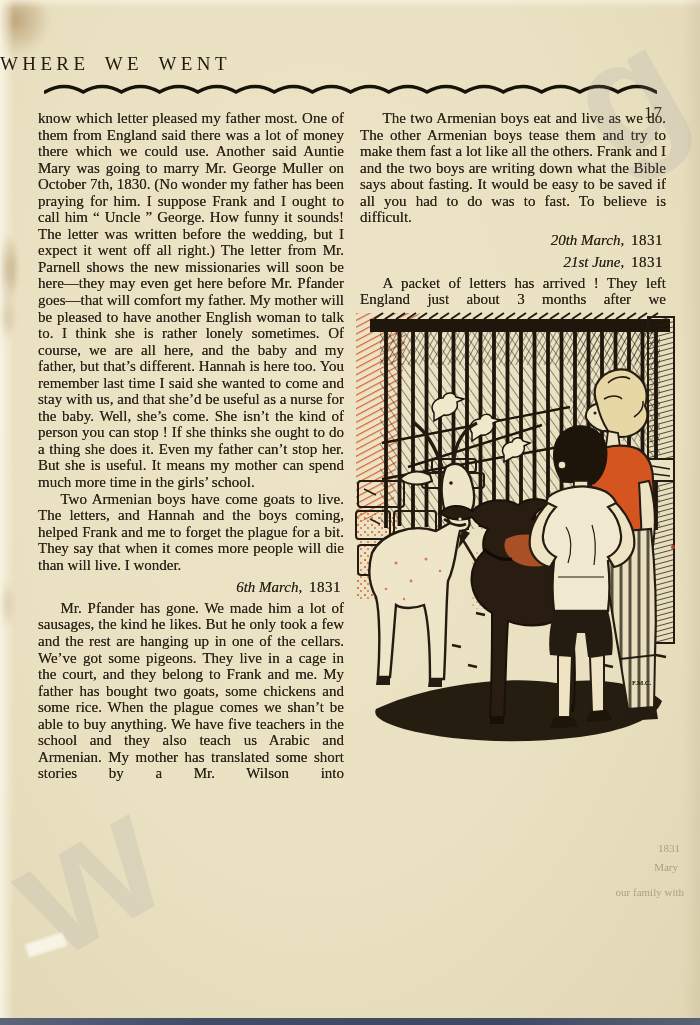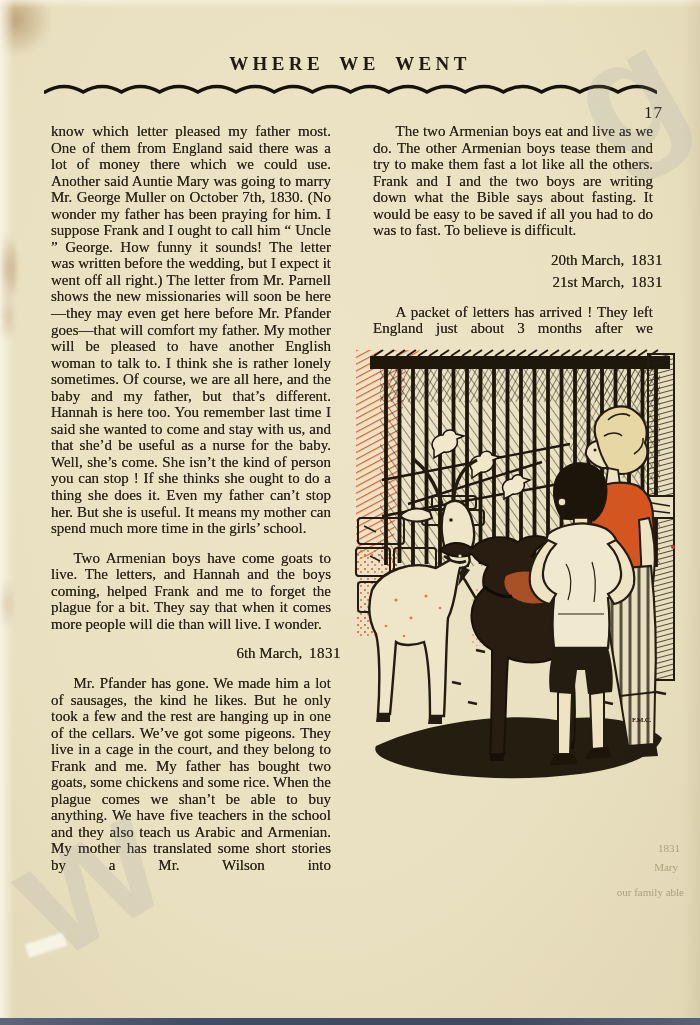--- a/index.html
+++ b/index.html
@@ -23,33 +23,33 @@
   .stain-l3{left:-6px;top:578px;width:20px;height:52px;background:radial-gradient(ellipse,rgba(142,98,44,.42),rgba(142,98,44,0) 72%);}
   .corner-patch{position:absolute;left:26px;top:938px;width:40px;height:14px;z-index:2;
     background:rgba(250,247,236,.85);transform:rotate(-18deg);filter:blur(1px);}
   
   .wm{position:absolute;z-index:5;font-family:"Liberation Sans",sans-serif;font-weight:700;
     color:rgba(148,152,162,.17);pointer-events:none;line-height:1;}
   .wm-w{left:18px;top:788px;font-size:175px;transform:rotate(-30deg);}
   .wm-g{left:578px;top:14px;font-size:160px;transform:rotate(-30deg);}
   
   .header{position:absolute;top:53px;left:0;width:100%;z-index:2;}
-  .title{display:block;text-align:center;font-weight:700;font-size:19px;color:#201a10;
+  .title{display:block;text-align:left;font-weight:400;font-size:19px;color:#201a10;
     letter-spacing:.23em;word-spacing:.35em;}
   .pageno{position:absolute;right:37px;top:2px;font-size:17px;letter-spacing:1px;color:#262014;margin-top:48px;}
   .wave{position:absolute;left:44px;top:81px;z-index:2;}
   
   .cols{position:absolute;top:110px;left:38px;width:628px;display:flex;gap:16px;z-index:2;}
   .col{width:306px;font-size:15px;line-height:16.55px;text-align:justify;position:relative;
     text-shadow:0 0 .3px rgba(42,35,23,.8);}
-  .col p{margin:13px;}
+  .col p{margin:0;}
   p.indent{text-indent:1.5em;}
   p.cont{text-align-last:justify;}
   .date-line{text-align:right;margin:6px 3px 4px 0;}
-  .date-month{}
+  .date-month{font-style:italic;}
   .date-year{margin-left:.45em;letter-spacing:.5px;}
   .illus{display:block;margin-top:5px;margin-left:-4px;overflow:visible;}
   
   .red-dot{position:absolute;left:671px;top:545px;width:4px;height:4px;border-radius:50%;
     background:#c0392b;z-index:3;}
   .ghost{position:absolute;z-index:3;color:rgba(110,95,58,.48);font-size:11px;
     font-family:"Liberation Serif",serif;text-align:right;pointer-events:none;}
   .ghost-1{right:20px;top:842px;}
   .ghost-2{right:22px;top:861px;}
   .ghost-3{right:16px;top:886px;}
@@ -83,21 +83,21 @@
           <p class="">know which letter pleased my father most. One of them from England said there was a lot of money there which we could use. Another said Auntie Mary was going to marry Mr. George Muller on October 7th, 1830. (No wonder my father has been praying for him. I suppose Frank and I ought to call him “ Uncle ” George. How funny it sounds! The letter was written before the wedding, but I expect it went off all right.) The letter from Mr. Parnell shows the new missionaries will soon be here—they may even get here before Mr. Pfander goes—that will comfort my father. My mother will be pleased to have another English woman to talk to. I think she is rather lonely sometimes. Of course, we are all here, and the baby and my father, but that’s different. Hannah is here too. You remember last time I said she wanted to come and stay with us, and that she’d be useful as a nurse for the baby. Well, she’s come. She isn’t the kind of person you can stop ! If she thinks she ought to do a thing she does it. Even my father can’t stop her. But she is useful. It means my mother can spend much more time in the girls’ school.</p>
           <p class="indent">Two Armenian boys have come goats to live. The letters, and Hannah and the boys coming, helped Frank and me to forget the plague for a bit. They say that when it comes more people will die than will live. I wonder.</p>
           <div class="date-line"><span class="date-month">6th March,</span><span class="date-year">1831</span></div>
           <p class="indent cont">Mr. Pfander has gone. We made him a lot of sausages, the kind he likes. But he only took a few and the rest are hanging up in one of the cellars. We’ve got some pigeons. They live in a cage in the court, and they belong to Frank and me. My father has bought two goats, some chickens and some rice. When the plague comes we shan’t be able to buy anything. We have five teachers in the school and they also teach us Arabic and Armenian. My mother has translated some short stories by a Mr. Wilson into</p>
         </div>
     </div>
     <div class="col">
       <div class="blocks">
           <p class="indent">The two Armenian boys eat and live as we do. The other Armenian boys tease them and try to make them fast a lot like all the others. Frank and I and the two boys are writing down what the Bible says about fasting. It would be easy to be saved if all you had to do was to fast. To believe is difficult.</p>
           <div class="date-line"><span class="date-month">20th March,</span><span class="date-year">1831</span></div>
-          <div class="date-line"><span class="date-month">21st March,</span><span class="date-year">1831</span></div>
+          <div class="date-line"><span class="date-month">21st June,</span><span class="date-year">1831</span></div>
           <p class="indent cont">A packet of letters has arrived ! They left England just about 3 months after we</p>
         </div>
 
       <svg class="illus" viewBox="0 0 318 440" width="318" height="440">
         <defs>
           <pattern id="oh" patternUnits="userSpaceOnUse" width="6" height="6" patternTransform="rotate(62)">
               <line x1="0" y1="0" x2="0" y2="6" stroke="#d4622f" stroke-width="2.4"></line>
             </pattern>
           <pattern id="od" patternUnits="userSpaceOnUse" width="7" height="7">
               <circle cx="2" cy="2" r="1.1" fill="#d4622f"></circle>
@@ -221,19 +221,19 @@
         </g>
 
         <text x="276" y="372" font-size="7" fill="#241c10" font-family="Liberation Serif, serif">F.M.C.</text>
       </svg>
     </div>
   </div>
 
   <div class="red-dot"></div>
   <span class="ghost ghost-1">1831</span>
   <span class="ghost ghost-2">Mary</span>
-  <span class="ghost ghost-3">our family able</span>
+  <span class="ghost ghost-3">our family with</span>
 
   <div class="edge-left"></div>
   <div class="edge-top"></div>
   <div class="edge-right"></div>
   <div class="bottom-strip"></div>
 </div>
 
 </body></html>

